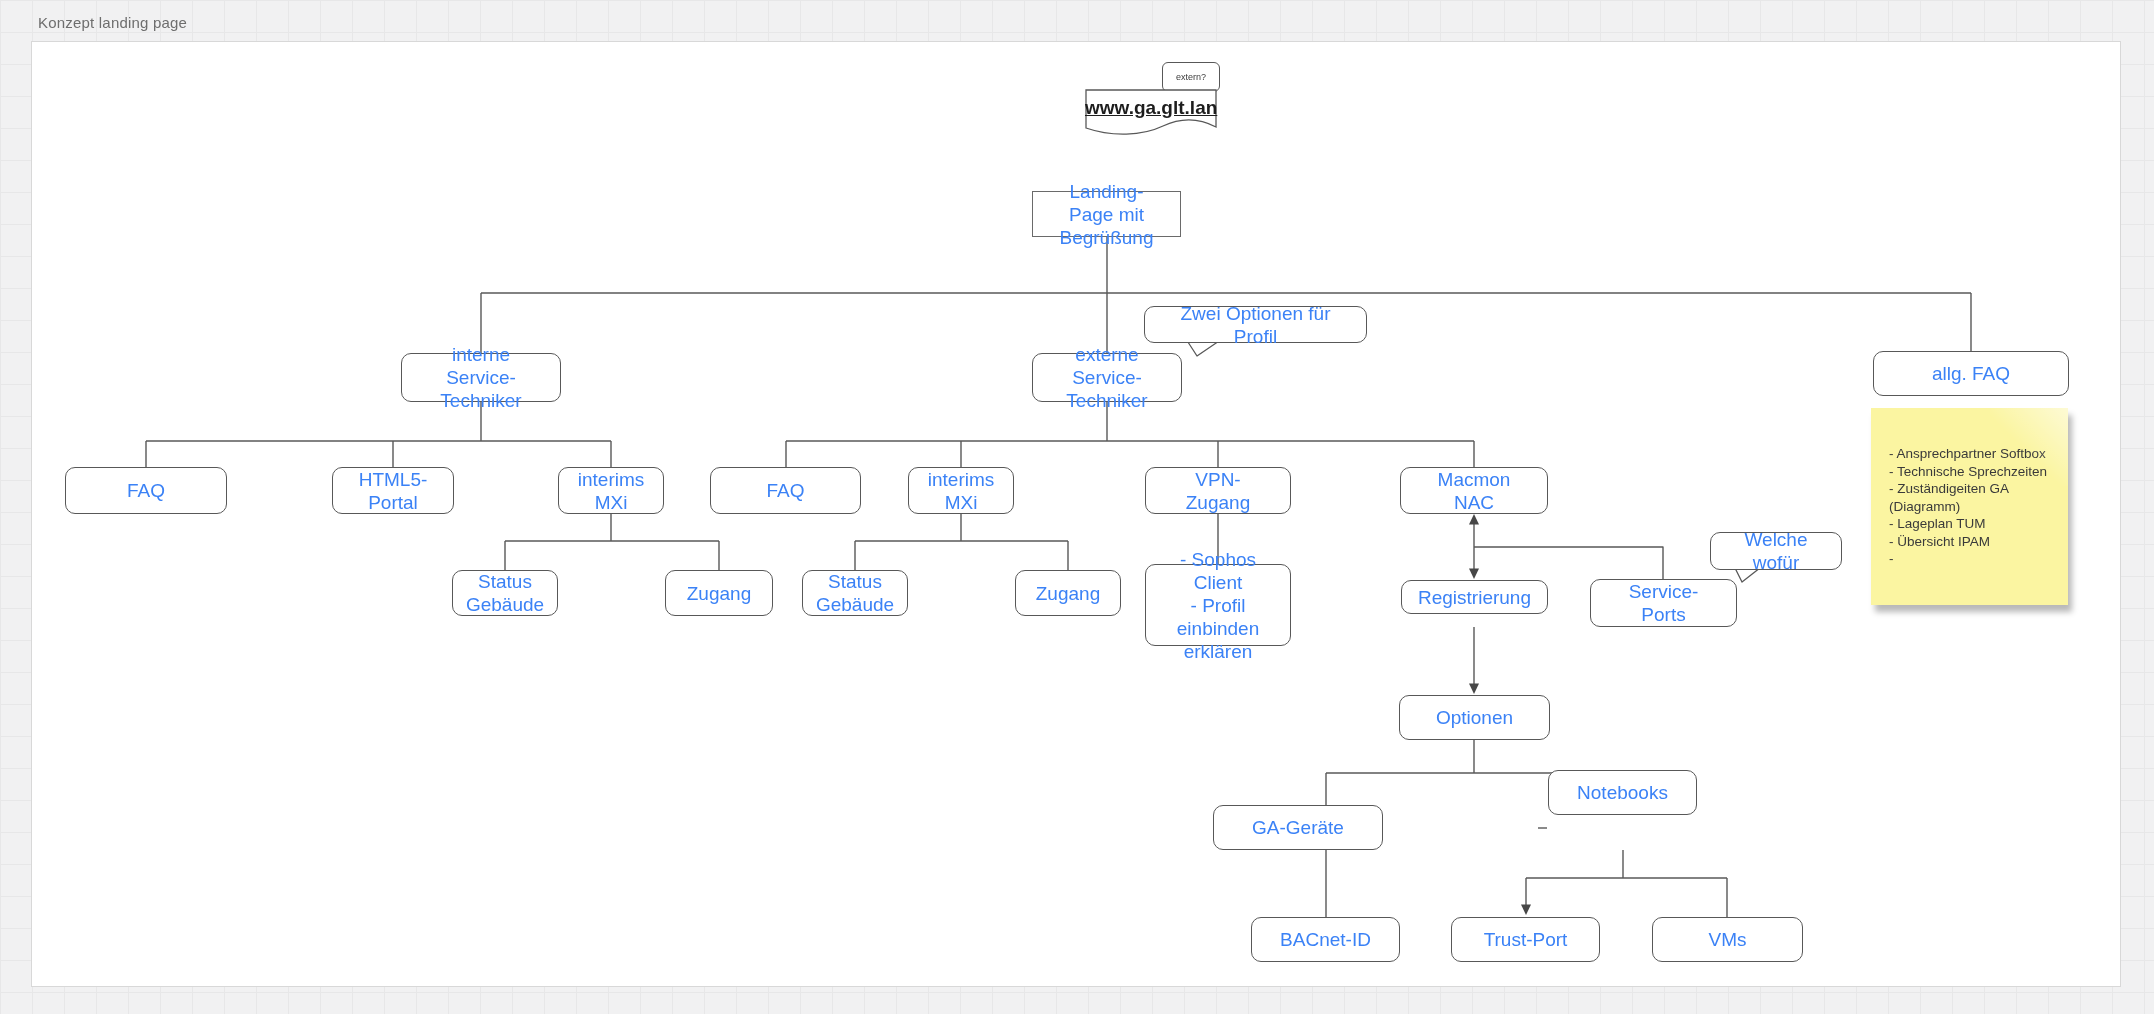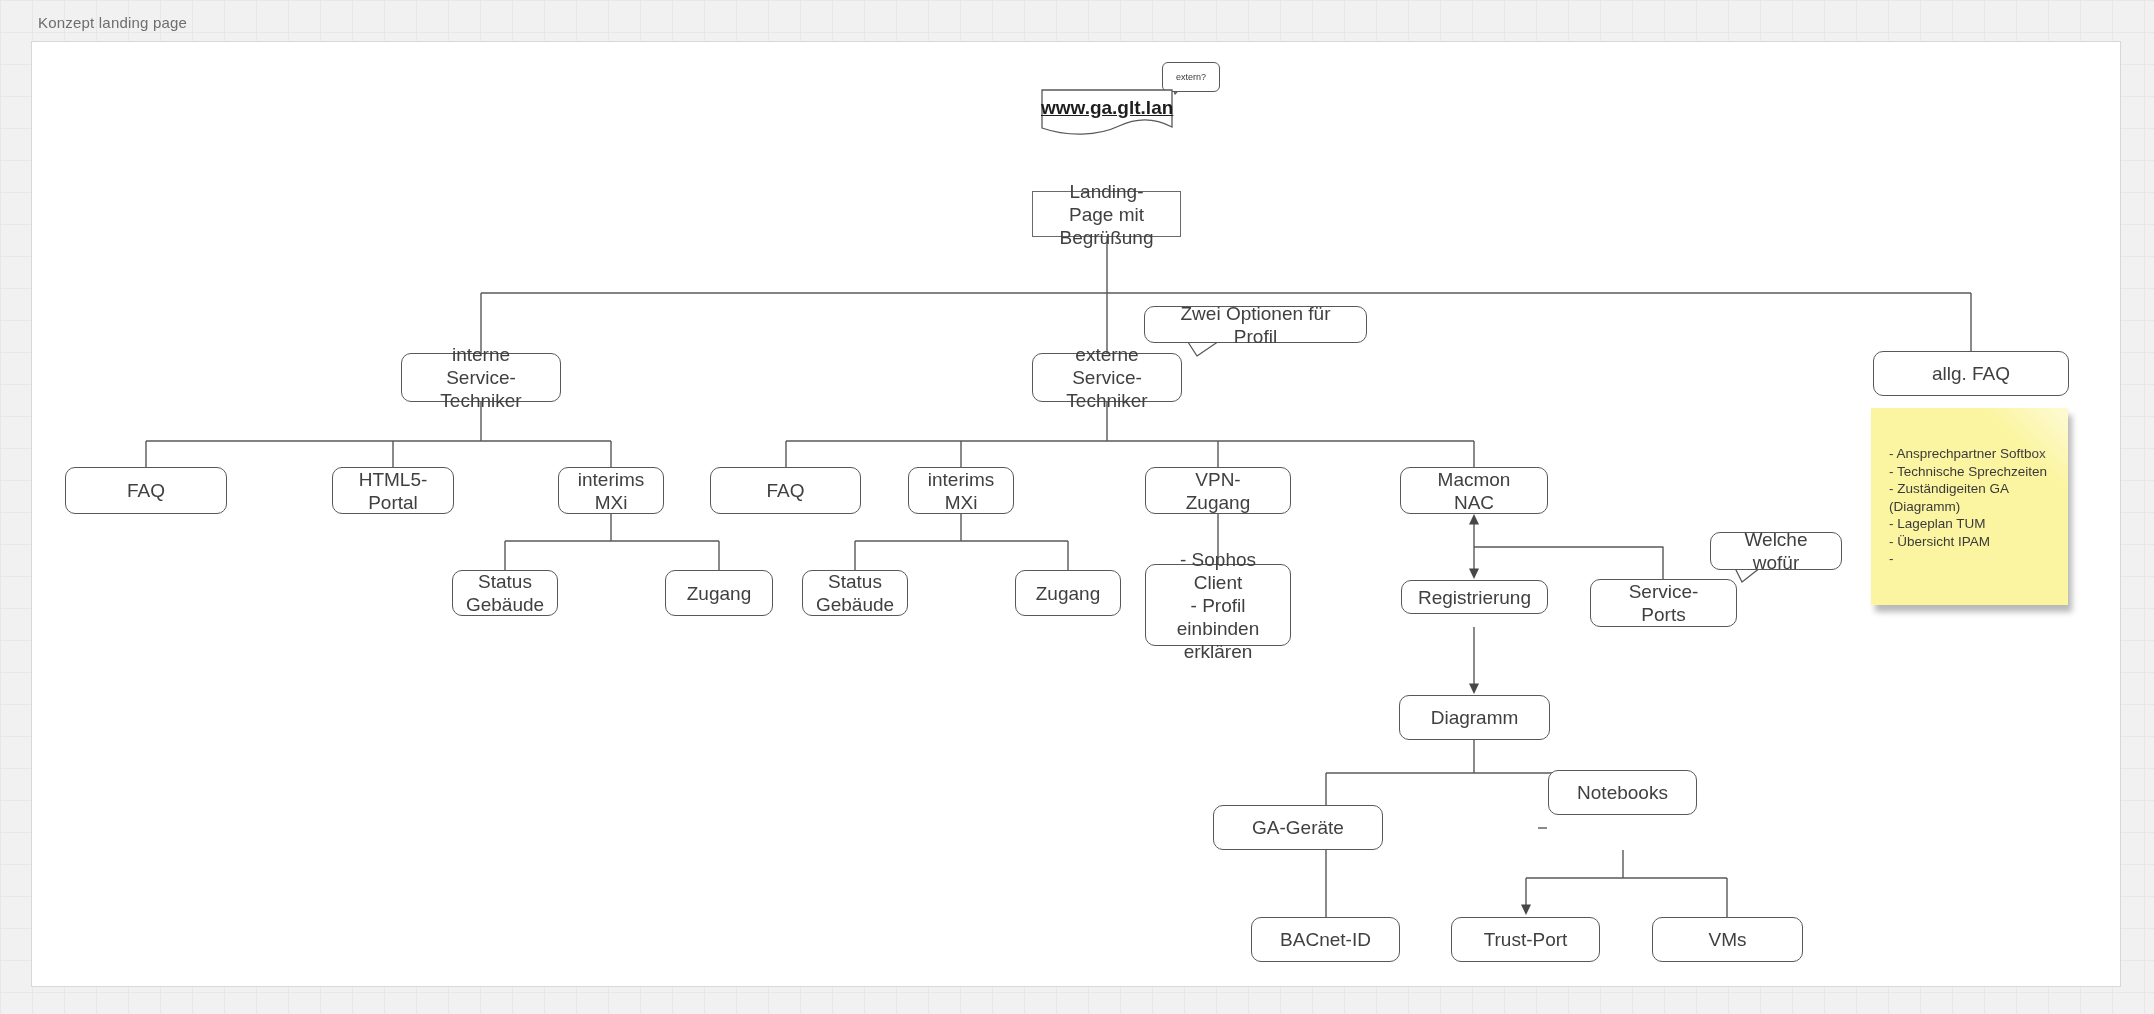--- a/index.html
+++ b/index.html
@@ -18,26 +18,26 @@
   }
   .canvas{
     position:absolute;left:31px;top:41px;width:2090px;height:946px;
     background:#ffffff;border:1px solid #d8d8d8;box-sizing:border-box;
   }
   svg.edges{position:absolute;left:0;top:0;}
   .node{
     position:absolute;box-sizing:border-box;
     background:#ffffff;border:1.3px solid #585858;border-radius:10px;
     display:flex;align-items:center;justify-content:center;
-    text-align:center;font-size:19px;line-height:23px;color:#404040;
+    text-align:center;font-size:19px;line-height:23px;color:#3b82f6;
     white-space:pre-line;padding:2px 19px;
   }
   .node.rect{border-radius:0;border-color:#6a6a6a;}
   .node.bubble{font-size:9px;line-height:10px;border-radius:6px;color:#3c3c3c;padding:14px 3px;}
-  .doc{position:absolute;}
+  .doc{position:absolute;margin-left:44px;}
   .doc svg{position:absolute;left:0;top:0;overflow:visible;}
   .doc .doc-label{
     position:absolute;left:0;top:8px;width:100%;text-align:center;
     font-size:19px;font-weight:bold;text-decoration:underline;color:#1d1d1d;
   }
   .note{
     position:absolute;left:1871px;top:408px;width:197px;height:197px;
     background:#fbf5a1;box-shadow:4px 7px 6px rgba(0,0,0,0.28);
     display:flex;align-items:center;
   }
@@ -156,21 +156,21 @@
 <div class="node" style="left:1015px;top:570px;width:106px;height:46px">Zugang</div>
 
 <div class="node" style="left:1145px;top:564px;width:146px;height:82px">- Sophos Client
 - Profil einbinden erklären</div>
 
 <div class="node" style="left:1401px;top:580px;width:147px;height:34px">Registrierung</div>
 <div class="node" style="left:1590px;top:579px;width:147px;height:48px">Service-Ports</div>
 
 <div class="node" style="left:1710px;top:532px;width:132px;height:38px">Welche wofür</div>
 
-<div class="node" style="left:1399px;top:695px;width:151px;height:45px">Diagramm</div>
+<div class="node" style="left:1399px;top:695px;width:151px;height:45px">Optionen</div>
 
 <div class="node" style="left:1213px;top:805px;width:170px;height:45px">GA-Geräte</div>
 <div class="node" style="left:1548px;top:770px;width:149px;height:45px">Notebooks</div>
 
 <div class="node" style="left:1251px;top:917px;width:149px;height:45px">BACnet-ID</div>
 <div class="node" style="left:1451px;top:917px;width:149px;height:45px">Trust-Port</div>
 <div class="node" style="left:1652px;top:917px;width:151px;height:45px">VMs</div>
 
 <div class="note">
   <div class="note-text">- Ansprechpartner Softbox

